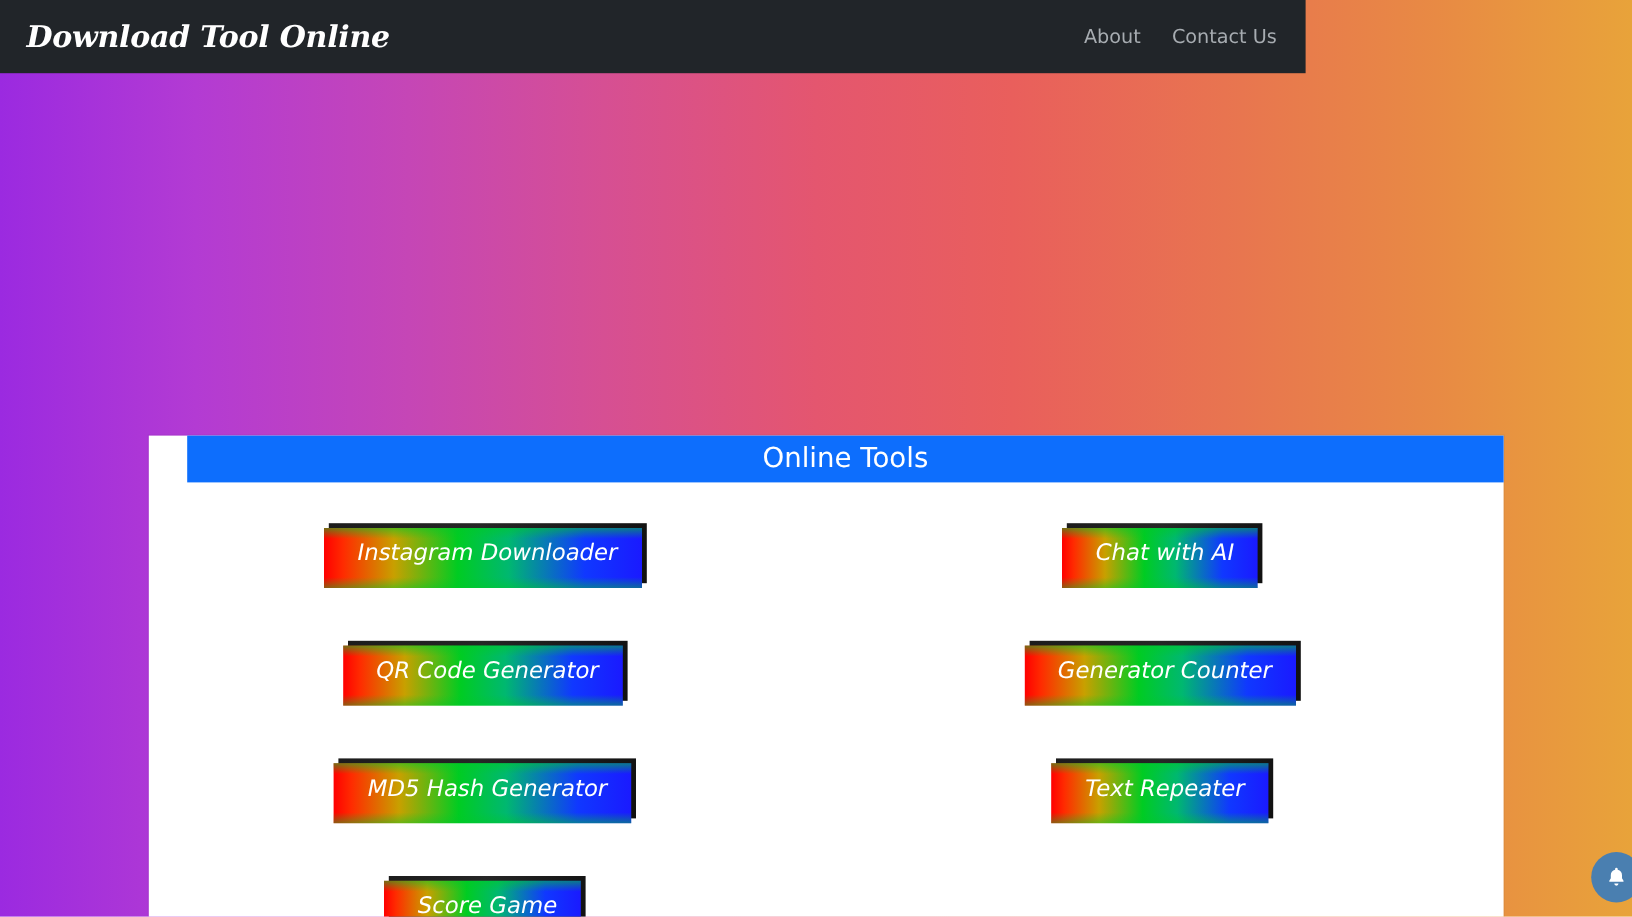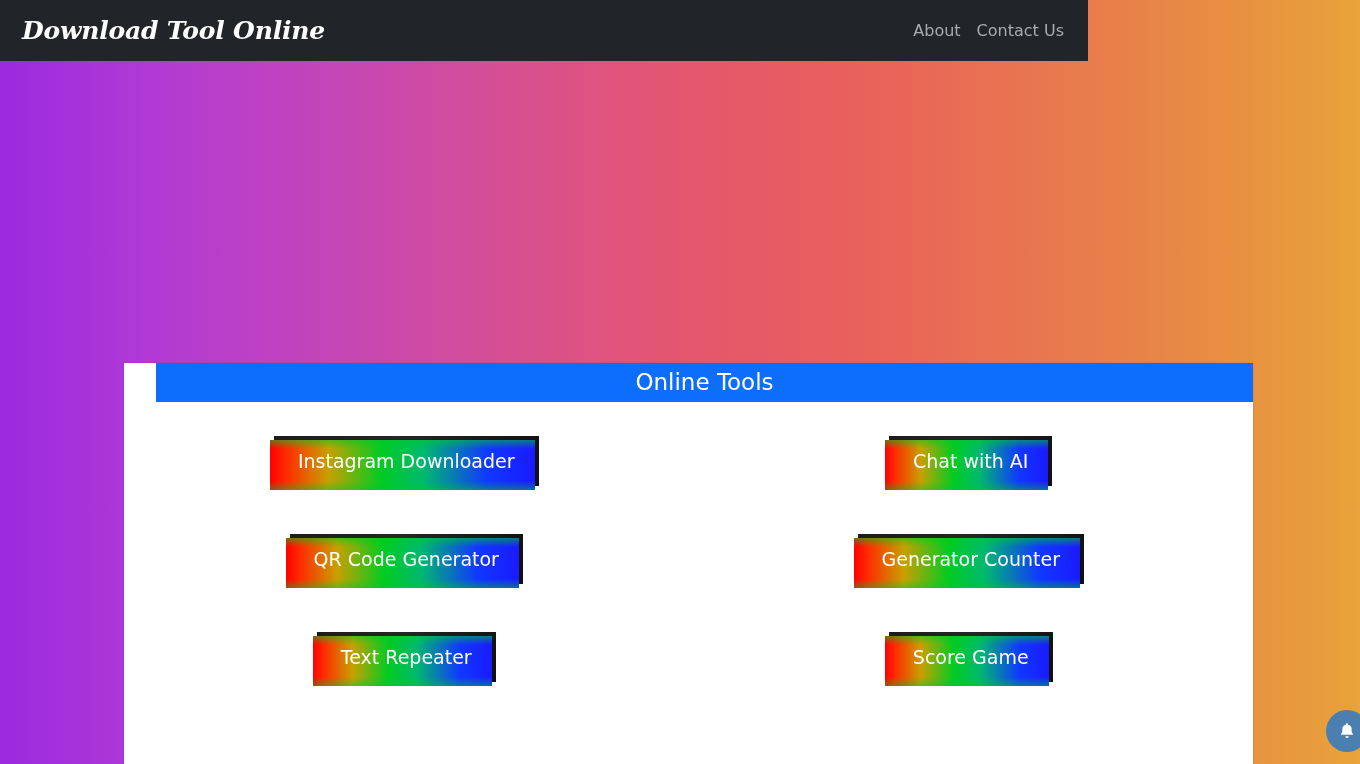--- a/index.html
+++ b/index.html
@@ -50,21 +50,21 @@
     font-style: italic;
     font-weight: bold;
     font-size: 25px;
     letter-spacing: -0.2px;
     white-space: nowrap;
     text-decoration: none;
   }
   .nav-links {
     display: flex;
     align-items: center;
-    gap: 16px;
+    gap: 26px;
   }
   .nav-link {
     color: #a7acb1;
     font-size: 16px;
     text-decoration: none;
     white-space: nowrap;
   }
 
   
   .card {
@@ -114,20 +114,21 @@
     padding: 0 24px;
     border: 0;
     background: linear-gradient(110deg, #1c1c1c 0%, #262626 45%, #101010 100%);
     color: #ffffff;
     font-size: 19px;
     font-family: "DejaVu Sans", "Liberation Sans", sans-serif;
     line-height: 1;
     cursor: pointer;
     white-space: nowrap;
     z-index: 1;
+    font-style: italic;
   }
   
   .tool-btn::before {
     content: "";
     position: absolute;
     left: -4px;
     top: 4px;
     right: 4px;
     bottom: -4px;
     background: linear-gradient(90deg,
@@ -206,20 +207,23 @@
 
         <div class="tool-cell">
           <button class="tool-btn">QR Code Generator</button>
         </div>
 
 
         <div class="tool-cell">
           <button class="tool-btn">Generator Counter</button>
         </div>
 
+        <div class="tool-cell">
+          <button class="tool-btn">MD5 Hash Generator</button>
+        </div>
 
         <div class="tool-cell">
           <button class="tool-btn">Text Repeater</button>
         </div>
 
         <div class="tool-cell">
           <button class="tool-btn">Score Game</button>
         </div>
 
       </div>

